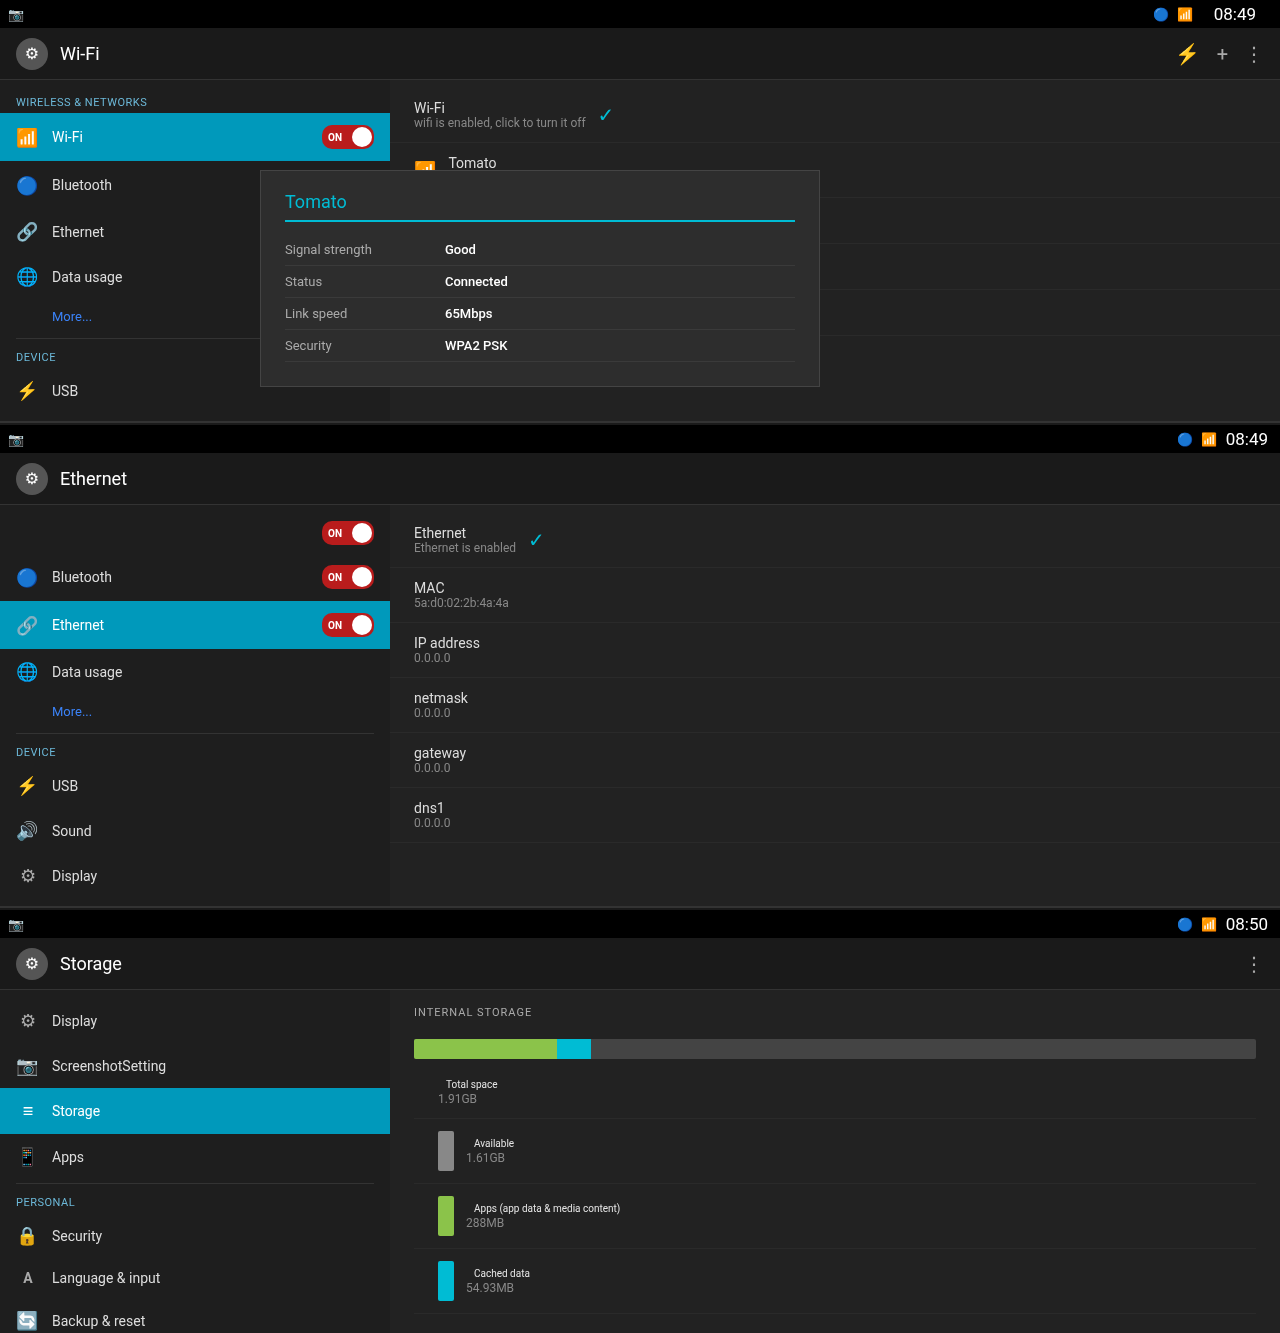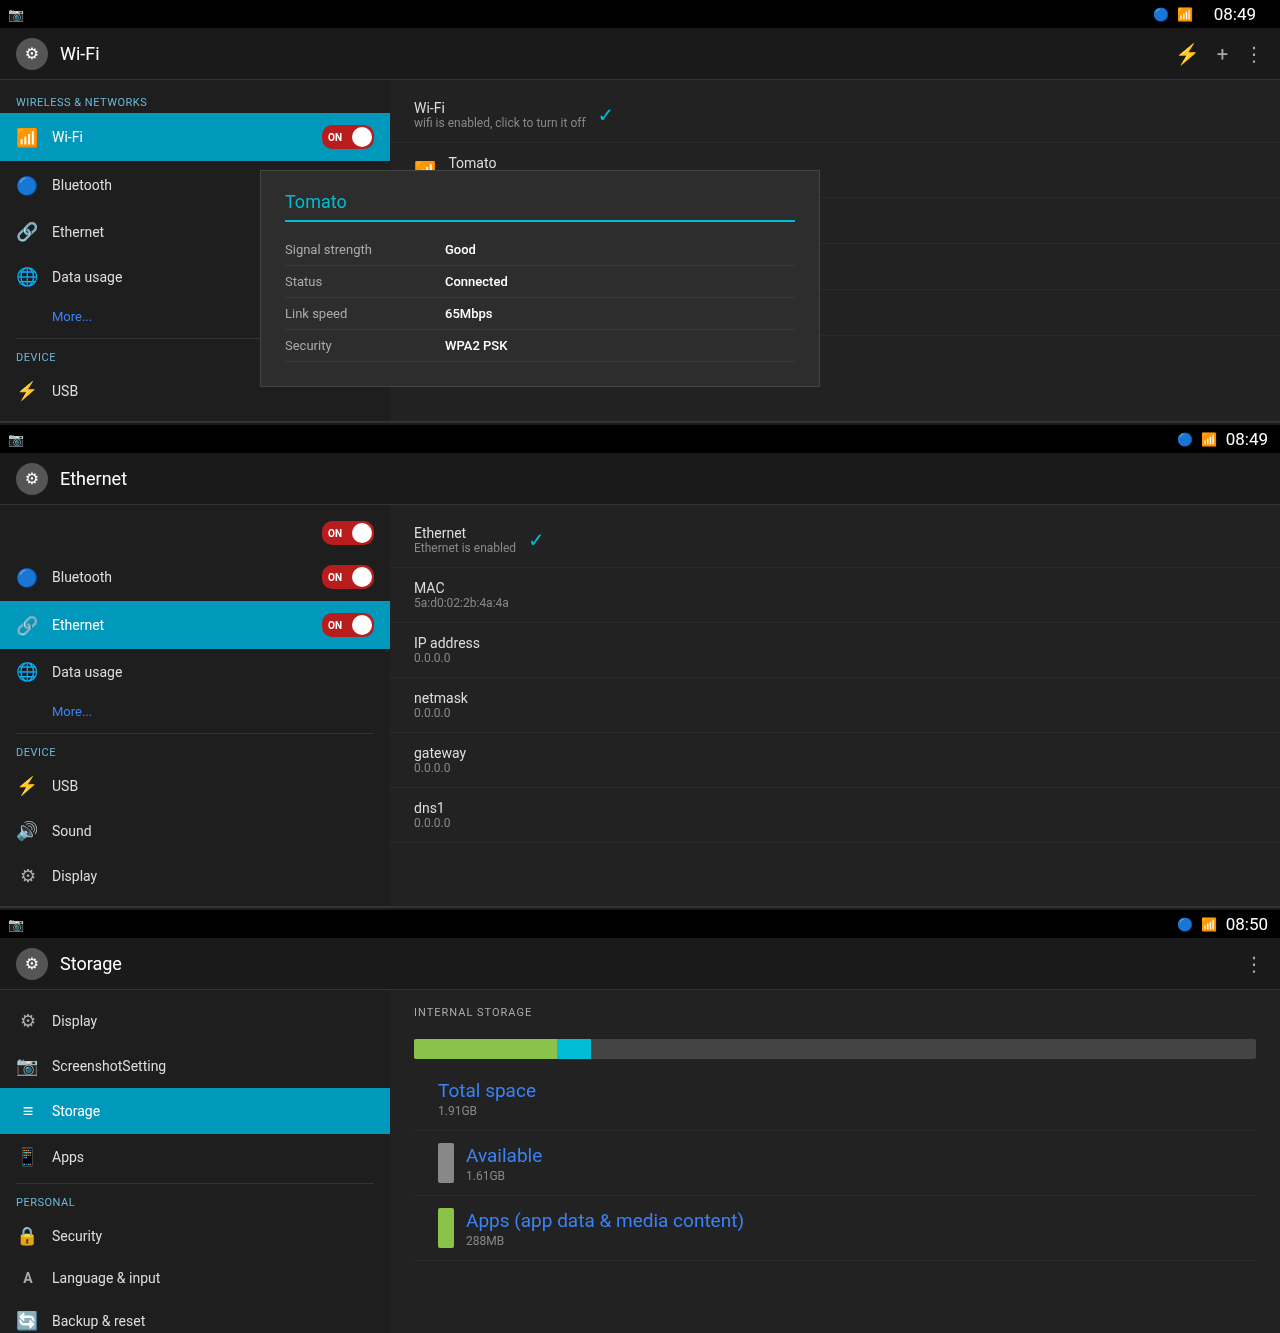--- a/index.html
+++ b/index.html
@@ -235,21 +235,21 @@
       padding: 12px 24px;
       border-bottom: 1px solid #2a2a2a;
       gap: 12px;
     }
     .storage-color-dot {
       width: 16px;
       height: 40px;
       border-radius: 2px;
       flex-shrink: 0;
     }
-    .storage-detail-info .title { font-size: 19px; color: #3b82f6; }
+    .storage-detail-info .title { font-size: 10px; color: #e5e5e5; margin-left: 8px; }
     .storage-detail-info .sub { font-size: 12px; color: #888; margin-top: 2px; }
   </style>
 </head>
 <body>
 
 <div class="screen-section">
 
   <div class="status-bar" style="position:relative;">
     <span style="position:absolute;left:8px;top:50%;transform:translateY(-50%);font-size:13px;">📷</span>
     <span class="status-icon">🔵</span>
@@ -570,15 +570,22 @@
       </div>
 
       <div class="storage-detail-item">
         <div class="storage-color-dot" style="background:#8bc34a;"></div>
         <div class="storage-detail-info">
           <div class="title">Apps (app data &amp; media content)</div>
           <div class="sub">288MB</div>
         </div>
       </div>
 
+      <div class="storage-detail-item">
+        <div class="storage-color-dot" style="background:#00bcd4;"></div>
+        <div class="storage-detail-info">
+          <div class="title">Cached data</div>
+          <div class="sub">54.93MB</div>
+        </div>
+      </div>
     </div>
   </div>
 </div>
 
 </body></html>

